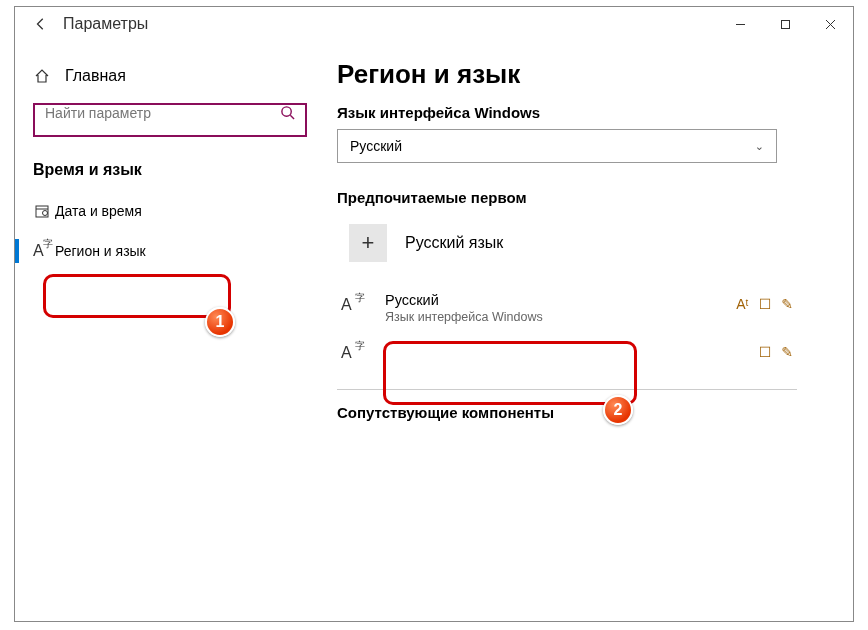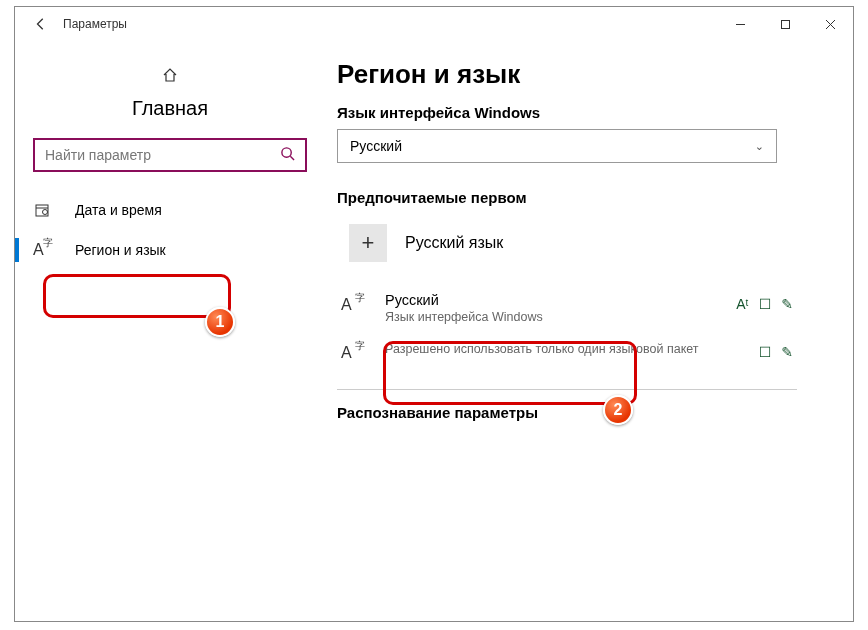--- a/index.html
+++ b/index.html
@@ -20,21 +20,21 @@
     position: relative;
     background: #fff;
     display: flex;
     flex-direction: column;
   }
   .titlebar {
     height: 34px;
     display: flex;
     align-items: center;
     padding-left: 12px;
-    font-size: 12px;
+    font-size: 16px;
     color: #333;
     text-align: center;
   }
   .titlebar .back {
     width: 28px;
     display: inline-flex;
     align-items: center;
     justify-content: center;
     font-size: 16px;
     color: #333;
@@ -59,45 +59,44 @@
     overflow: hidden;
   }
   .sidebar {
     width: 310px;
     padding: 20px 0 0 0;
   }
   .home-row {
     display: flex;
     align-items: center;
     padding: 6px 18px;
-    font-size: 20px;
+    font-size: 16px;
     gap: 14px;
-    flex-direction: column;
   }
   .search-wrap { padding: 12px 18px 18px 18px; }
   .search {
     border: 2px solid #8a0d5a;
     height: 34px;
     display: flex;
-    align-items: center;
+    align-items: flex-start;
     padding: 0 10px;
     font-size: 14px;
     color: #666;
     justify-content: space-between;
   }
   .search span.ph { color: #777; }
   .section-head {
     padding: 6px 18px 12px 18px;
     font-size: 16px;
     font-weight: 600;
   }
   .nav-item {
     display: flex;
     align-items: center;
-    gap: 24px;
+    gap: 4px;
     padding: 12px 18px;
     font-size: 14px;
     position: relative;
   }
   .nav-item.active::before {
     content: "";
     position: absolute;
     left: 0;
     top: 8px;
     bottom: 8px;
@@ -203,21 +202,21 @@
   .lang-entry .ltxt .lsub {
     font-size: 12.5px;
     color: #666;
     margin-top: 2px;
   }
   .lang-icons {
     margin-left: auto;
     display: flex;
     gap: 10px;
     font-size: 14px;
-    color: #14532d;
+    color: #a16207;
     padding-top: 4px;
   }
   .divider {
     border-top: 1px solid #ccc;
     margin: 18px 0 14px 0;
     width: 460px;
   }
   .az-icon {
     font-family: "Segoe UI", sans-serif;
     font-size: 14px;
@@ -276,20 +275,21 @@
           <span class="ph">Найти параметр</span>
           <span>
             <svg width="15" height="15" viewBox="0 0 16 16">
                 <circle cx="7" cy="7" r="5" stroke="#8a0d5a" stroke-width="1.5" fill="none"></circle>
                 <line x1="11" y1="11" x2="15" y2="15" stroke="#8a0d5a" stroke-width="1.5"></line>
               </svg>
           </span>
         </div>
       </div>
 
+      <div class="section-head">Время и язык</div>
 
       <div class="nav-item">
         <span class="nav-icon">
           <svg width="16" height="16" viewBox="0 0 16 16">
               <rect x="2" y="3" width="12" height="11" stroke="#333" fill="none"></rect>
               <line x1="2" y1="6" x2="14" y2="6" stroke="#333"></line>
               <circle cx="11" cy="10" r="2.5" stroke="#333" fill="none"></circle>
             </svg>
         </span>
         <span>Дата и время</span>
@@ -331,31 +331,30 @@
         <div class="lang-icons">
           <span>Aᵗ</span>
           <span>☐</span>
           <span>✎</span>
         </div>
       </div>
 
       <div class="lang-entry">
         <div class="licon"><span class="az-icon"></span></div>
         <div class="ltxt">
-          <div class="lsub">Разрешено использовать только один языковой пакет</div>
         </div>
         <div class="lang-icons">
           <span>☐</span>
           <span>✎</span>
         </div>
       </div>
 
       <div class="divider"></div>
 
-      <div class="h2">Распознавание параметры</div>
+      <div class="h2">Сопутствующие компоненты</div>
     </div>
   </div>
 
   <div class="highlight-red" style="left:28px; top:267px; width:188px; height:44px;"></div>
   <div class="badge" style="left:190px; top:300px;">
       <span>1</span>
     </div>
 
   <div class="highlight-red" style="left:368px; top:334px; width:254px; height:64px;"></div>
   <div class="badge" style="left:588px; top:388px;">

